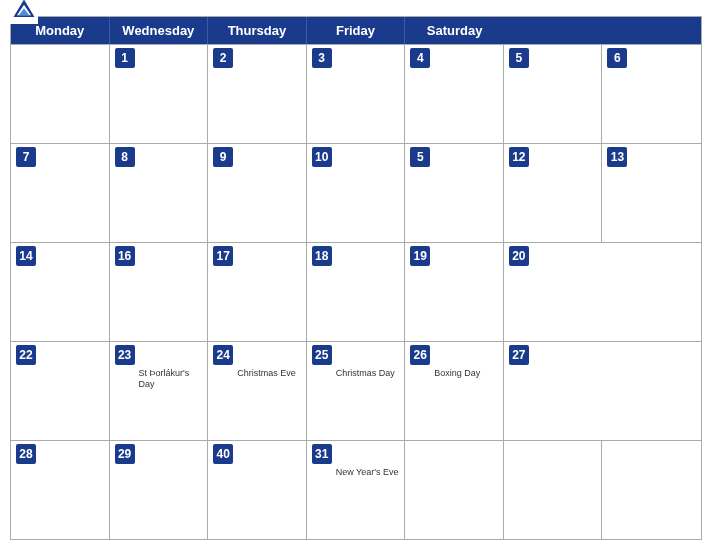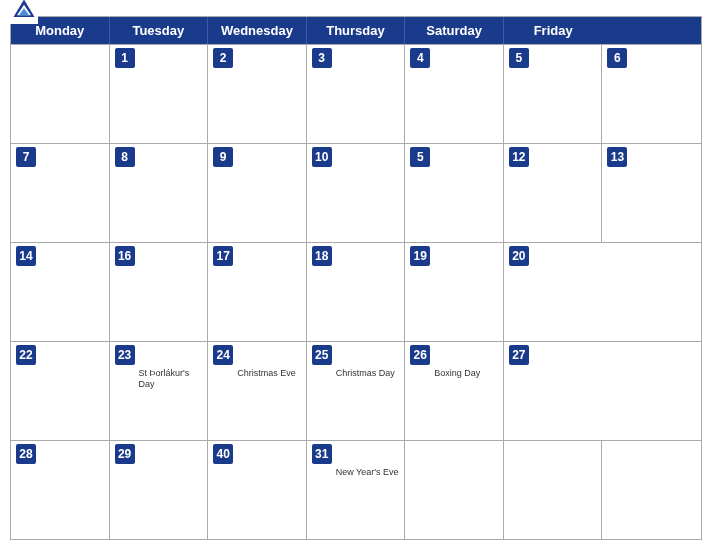--- a/index.html
+++ b/index.html
@@ -127,25 +127,24 @@
       <span class="blue"></span>
     </div>
   </div>
   <h1 class="month-title"></h1>
   <div class="country-label"></div>
 </div>
 
 <div class="calendar">
   <div class="day-headers">
   <div class="day-header">Monday</div>
-      <div class="day-header">Tuesday</div>
       <div class="day-header">Wednesday</div>
       <div class="day-header">Thursday</div>
+      <div class="day-header">Friday</div>
       <div class="day-header">Saturday</div>
-      <div class="day-header">Friday</div>
     </div>
   <div class="weeks">
   <div class="week-row">
         <div class="day-cell empty-cell">
           <div class="day-number empty"></div>
         </div>
         <div class="day-cell">
           <div class="day-number">1</div>
         </div>
         <div class="day-cell">

